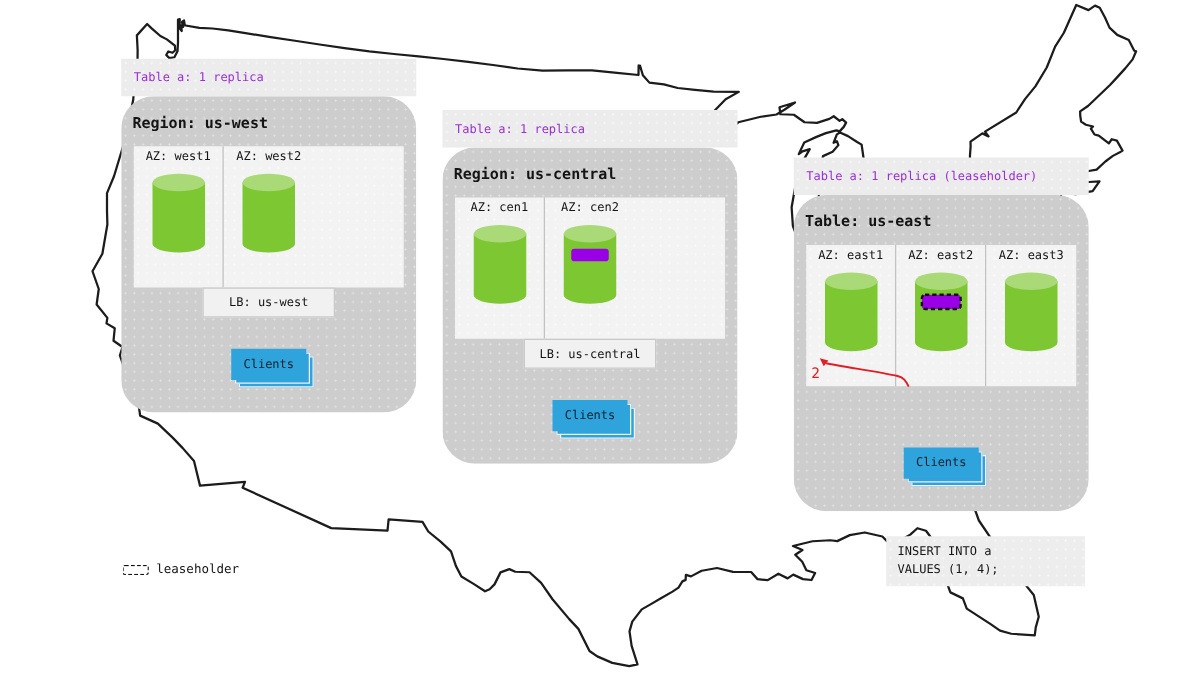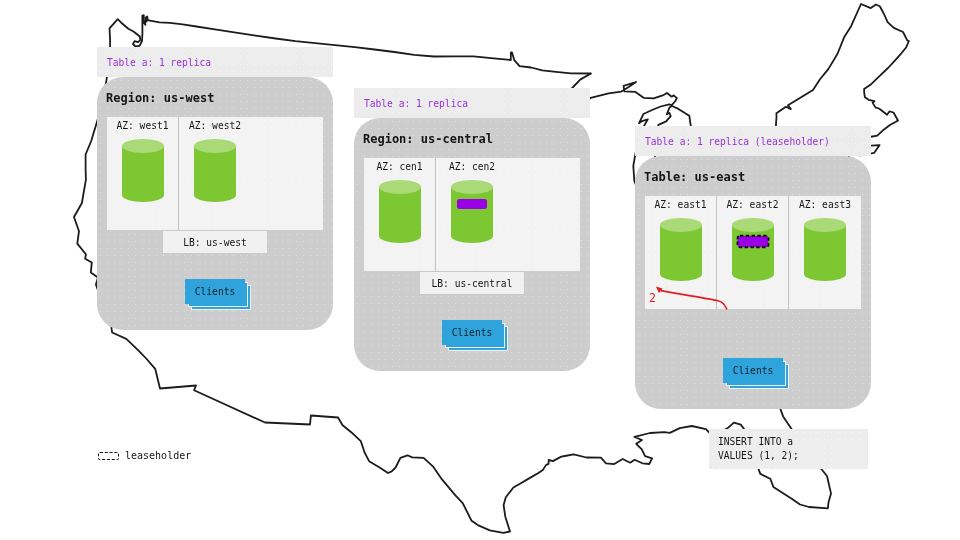--- a/index.html
+++ b/index.html
@@ -166,21 +166,21 @@
 </div>
     </div>
     <div class="clients">
       <div class="clients-layer l2"></div>
       <div class="clients-layer l1"></div>
       <div class="clients-face">Clients</div>
     </div>
   </div>
   <div class="insert-box">
     <div>INSERT INTO a</div>
-    <div>VALUES (1, 2);</div>
+    <div>VALUES (1, 4);</div>
   </div>
 </div>
 
   <svg id="arrow-svg" width="960" height="540" viewBox="0 0 960 540">
     <path d="M727,309.3 C724.5,304.5 723,302 718,300.8 C705,297.8 675,293.5 660.9,290.6" fill="none" stroke="#e11d26" stroke-width="1.6"></path>
     <polygon points="655.8,286.5 662.7,288.4 659.0,292.9" fill="#e11d26"></polygon>
   </svg>
   <div id="step-label">2</div>
 
   <div id="legend">

